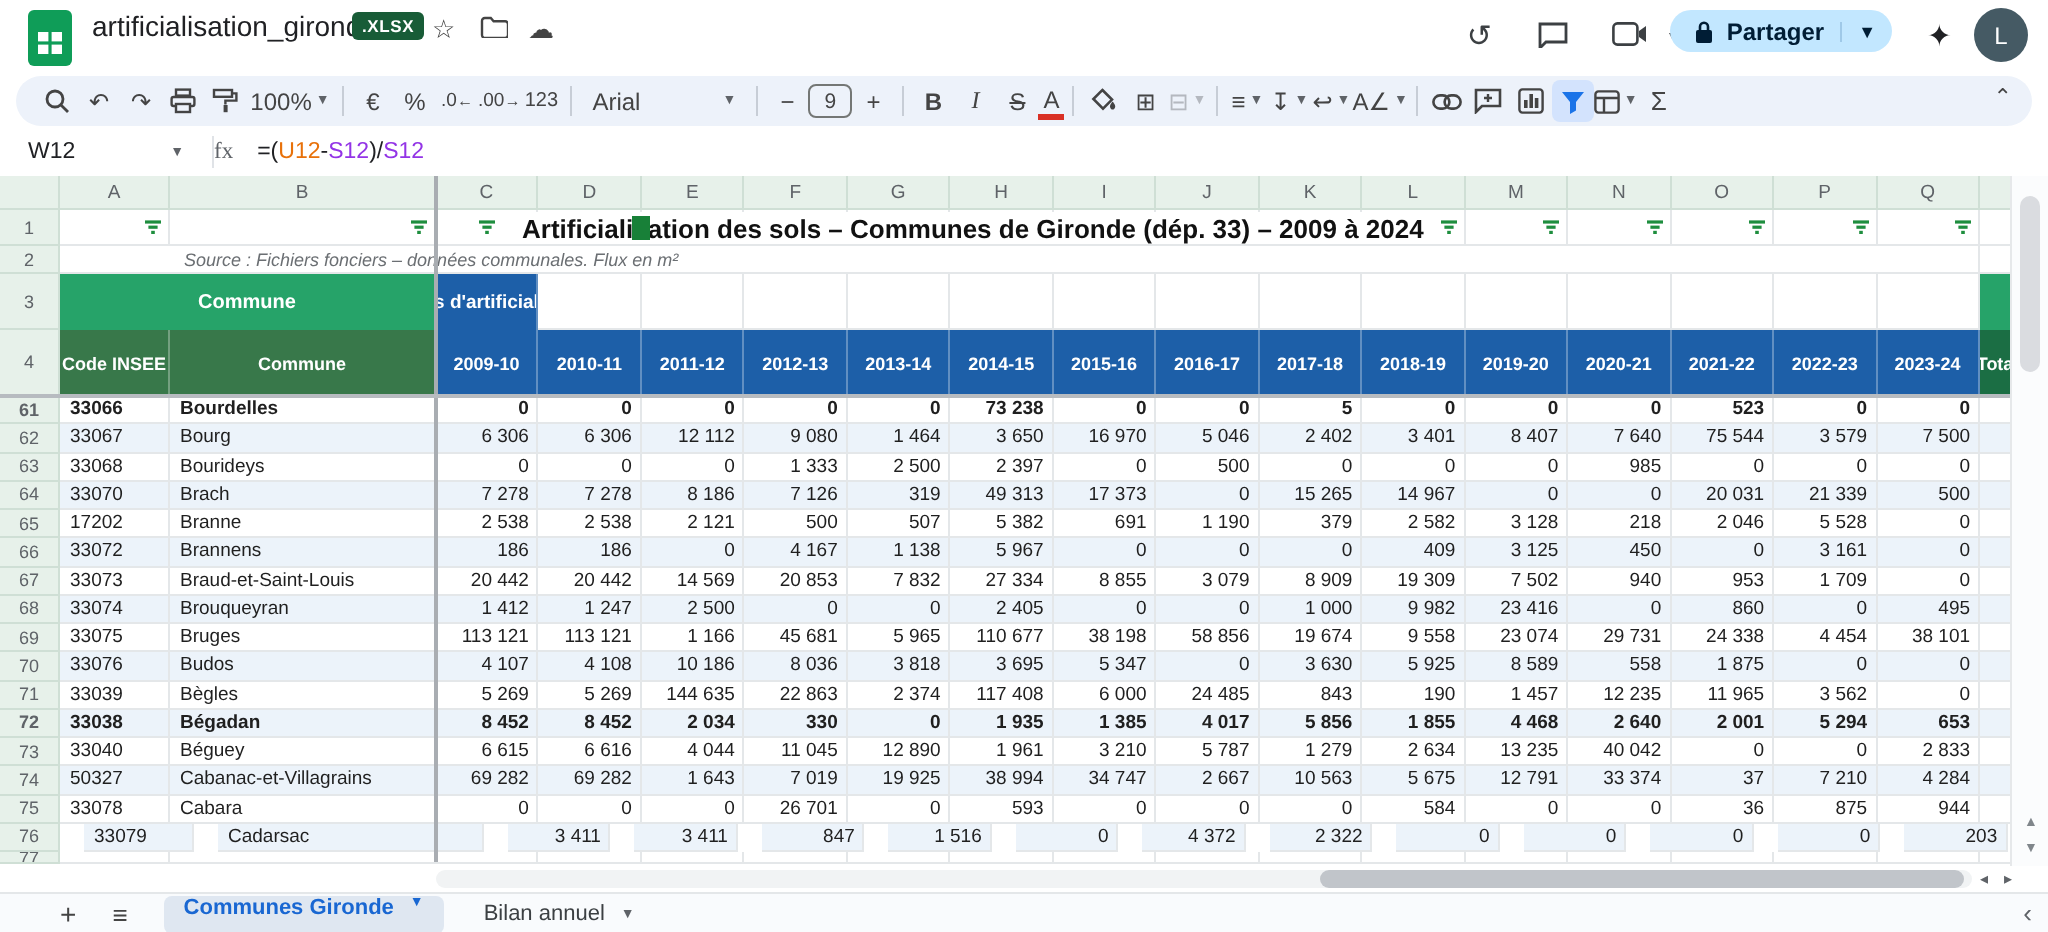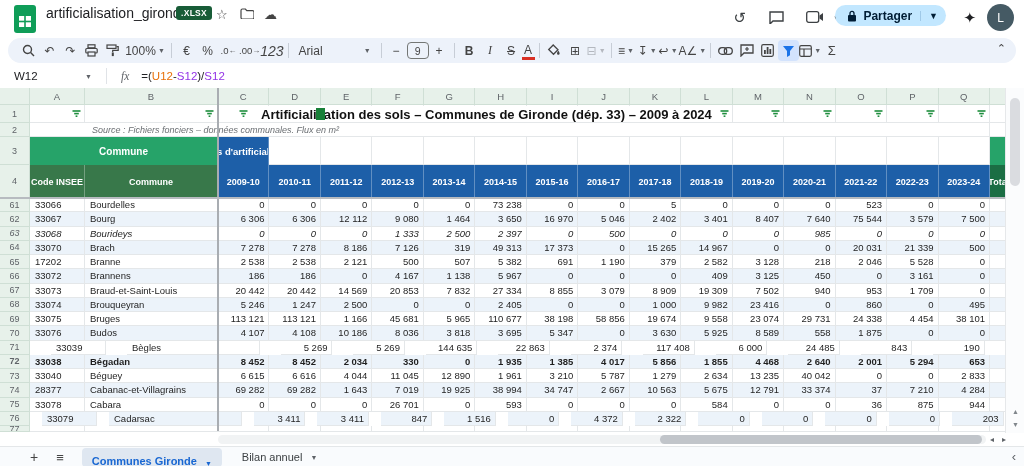--- a/index.html
+++ b/index.html
@@ -34,22 +34,22 @@
              justify-content:center;font-size:10.5px;background:#edf2fa;}
   #btn-bold{font-weight:bold;} #btn-italic{font-style:italic;font-family:"Liberation Serif",serif;}
   #btn-strike{text-decoration:line-through;}
   #btn-color{border-bottom:3px solid #d93025;line-height:11px;height:13px;min-width:13px;border-radius:0;margin-top:2px;}
   #btn-filter{background:#d3e3fd;}
   #toolbar-collapse{position:absolute;right:10px;top:4px;font-size:11px;color:#444;}
   
   #fbar{position:absolute;left:0;top:64px;width:1024px;height:24px;background:#fff;border-bottom:7px solid #000000;
         display:flex;align-items:center;font-size:11.5px;}
   #namebox{width:78px;padding-left:14px;display:flex;align-items:center;justify-content:space-between;color:#202124;}
-  #fx{font-style:italic;color:#5f6368;font-family:"Liberation Serif",serif;margin:0 12px 0 14px;
-      border-left:1px solid #e0e3e7;padding-left:14px;height:16px;display:flex;align-items:center;}
+  #fx{color:#5f6368;font-family:"Liberation Serif",serif;margin:0 12px 0 14px;
+      border-left:1px solid #e0e3e7;height:16px;display:flex;align-items:center;}
   #formula-text span{white-space:pre;}
   
   #grid{position:absolute;left:0;top:88px;width:1005px;height:343px;background:#fff;}
   .grow{display:grid;grid-template-columns:30px 55px 133px repeat(15,51.47px) 16px;position:relative;}
   .cell{border-right:1px solid #e4e7e9;border-bottom:1px solid #e4e7e9;overflow:hidden;white-space:nowrap;
         font-size:9.5px;display:flex;align-items:center;background:#fff;}
   .gut{background:#e7f1ea;border-right:1px solid #cfdfd5;border-bottom:1px solid #cfdfd5;color:#5f6368;
        font-size:9px;justify-content:center;}
   .colh{background:#e7f1ea;border-right:1px solid #cfdfd5;border-bottom:1px solid #cfdfd5;color:#5f6368;
         font-size:9.5px;display:flex;align-items:center;justify-content:center;height:16px;overflow:hidden;}
@@ -75,21 +75,21 @@
   .vstep{position:absolute;left:0;width:19px;text-align:center;font-size:7px;color:#80868b;}
   #hscroll-zone{position:absolute;left:0;top:433px;width:1024px;height:13px;background:#fff;}
   #htrack{position:absolute;left:218px;top:2px;width:768px;height:9px;background:#f1f3f4;border-radius:5px;}
   #hthumb{position:absolute;left:660px;top:2px;width:322px;height:9px;background:#c1c5ca;border-radius:5px;}
   .hstep{position:absolute;top:2px;font-size:8px;color:#5f6368;}
   
   #tabbar{position:absolute;left:0;top:446px;width:1024px;height:20px;background:#f9fbfd;border-top:1px solid #e4e7e9;
           display:flex;align-items:center;font-size:11px;}
   #add-sheet{margin-left:30px;font-size:14px;color:#444;}
   #all-sheets{margin-left:18px;font-size:13px;color:#444;}
-  #tab1{margin-left:18px;height:19px;background:#dfe7f1;border-radius:4px;display:flex;align-items:flex-end;
+  #tab1{margin-left:18px;height:19px;background:#dfe7f1;border-radius:4px;display:flex;align-items:flex-start;
         padding:0 10px;color:#1967d2;font-weight:bold;gap:6px;}
   #tab2{margin-left:12px;display:flex;align-items:center;padding:0 8px;color:#3c4043;gap:6px;}
   #panel-collapse{position:absolute;right:8px;top:2px;font-size:13px;color:#5f6368;}
   svg{display:block;}
 </style>
 </head>
 <body>
 
 <div id="app">
 
@@ -173,21 +173,21 @@
     <div class="ti">€</div>
     <div class="ti">%</div>
     <div class="ti" style="font-size:9.5px;">
         <span>.0</span>
         <span style="font-size:8px;">←</span>
       </div>
     <div class="ti" style="font-size:9.5px;">
         <span>.00</span>
         <span style="font-size:8px;">→</span>
       </div>
-    <div class="ti" style="font-size:14px;font-style:italic;">123</div>
+    <div class="ti" style="font-size:10px;">123</div>
     <div class="sep"></div>
     <div class="ti" style="width:72px;justify-content:space-between;padding:0 6px;">
         <span>Arial</span>
         <span class="caret">▼</span>
       </div>
     <div class="sep"></div>
     <div class="ti">−</div>
     <div class="ti">
         <span id="fsize-box">9</span>
       </div>
@@ -398,21 +398,21 @@
           <div class="cell yh">2016-17</div>
           <div class="cell yh">2017-18</div>
           <div class="cell yh">2018-19</div>
           <div class="cell yh">2019-20</div>
           <div class="cell yh">2020-21</div>
           <div class="cell yh">2021-22</div>
           <div class="cell yh">2022-23</div>
           <div class="cell yh">2023-24</div>
           <div class="cell g4 dg4">Tota</div>
         </div>
-        <div class="grow" style="height: 14.25px;">
+        <div class="grow" style="height: 14.25px; font-weight: bold;">
           <div class="cell gut">61</div>
           <div class="cell txt">33066</div>
           <div class="cell txt">Bourdelles</div>
           <div class="cell num">0</div>
           <div class="cell num">0</div>
           <div class="cell num">0</div>
           <div class="cell num">0</div>
           <div class="cell num">0</div>
           <div class="cell num">73 238</div>
           <div class="cell num">0</div>
@@ -440,21 +440,21 @@
           <div class="cell num band">5 046</div>
           <div class="cell num band">2 402</div>
           <div class="cell num band">3 401</div>
           <div class="cell num band">8 407</div>
           <div class="cell num band">7 640</div>
           <div class="cell num band">75 544</div>
           <div class="cell num band">3 579</div>
           <div class="cell num band">7 500</div>
           <div class="cell band"></div>
         </div>
-        <div class="grow" style="height: 14.25px; font-style: italic;">
+        <div class="grow" style="height: 14.25px;">
           <div class="cell gut">63</div>
           <div class="cell txt">33068</div>
           <div class="cell txt">Bourideys</div>
           <div class="cell num">0</div>
           <div class="cell num">0</div>
           <div class="cell num">0</div>
           <div class="cell num">1 333</div>
           <div class="cell num">2 500</div>
           <div class="cell num">2 397</div>
           <div class="cell num">0</div>
@@ -549,21 +549,21 @@
           <div class="cell num">940</div>
           <div class="cell num">953</div>
           <div class="cell num">1 709</div>
           <div class="cell num">0</div>
           <div class="cell"></div>
         </div>
         <div class="grow" style="height: 14.25px;">
           <div class="cell gut">68</div>
           <div class="cell txt band">33074</div>
           <div class="cell txt band">Brouqueyran</div>
-          <div class="cell num band">5 246</div>
+          <div class="cell num band">1 412</div>
           <div class="cell num band">1 247</div>
           <div class="cell num band">2 500</div>
           <div class="cell num band">0</div>
           <div class="cell num band">0</div>
           <div class="cell num band">2 405</div>
           <div class="cell num band">0</div>
           <div class="cell num band">0</div>
           <div class="cell num band">1 000</div>
           <div class="cell num band">9 982</div>
           <div class="cell num band">23 416</div>
@@ -608,21 +608,21 @@
           <div class="cell num band">0</div>
           <div class="cell num band">3 630</div>
           <div class="cell num band">5 925</div>
           <div class="cell num band">8 589</div>
           <div class="cell num band">558</div>
           <div class="cell num band">1 875</div>
           <div class="cell num band">0</div>
           <div class="cell num band">0</div>
           <div class="cell band"></div>
         </div>
-        <div class="grow" style="height: 14.25px; gap: 21px;">
+        <div class="grow" style="height: 14.25px;">
           <div class="cell gut">71</div>
           <div class="cell txt">33039</div>
           <div class="cell txt">Bègles</div>
           <div class="cell num">5 269</div>
           <div class="cell num">5 269</div>
           <div class="cell num">144 635</div>
           <div class="cell num">22 863</div>
           <div class="cell num">2 374</div>
           <div class="cell num">117 408</div>
           <div class="cell num">6 000</div>
@@ -673,21 +673,21 @@
           <div class="cell num">2 634</div>
           <div class="cell num">13 235</div>
           <div class="cell num">40 042</div>
           <div class="cell num">0</div>
           <div class="cell num">0</div>
           <div class="cell num">2 833</div>
           <div class="cell"></div>
         </div>
         <div class="grow" style="height: 14.25px;">
           <div class="cell gut">74</div>
-          <div class="cell txt band">28377</div>
+          <div class="cell txt band">50327</div>
           <div class="cell txt band">Cabanac-et-Villagrains</div>
           <div class="cell num band">69 282</div>
           <div class="cell num band">69 282</div>
           <div class="cell num band">1 643</div>
           <div class="cell num band">7 019</div>
           <div class="cell num band">19 925</div>
           <div class="cell num band">38 994</div>
           <div class="cell num band">34 747</div>
           <div class="cell num band">2 667</div>
           <div class="cell num band">10 563</div>

